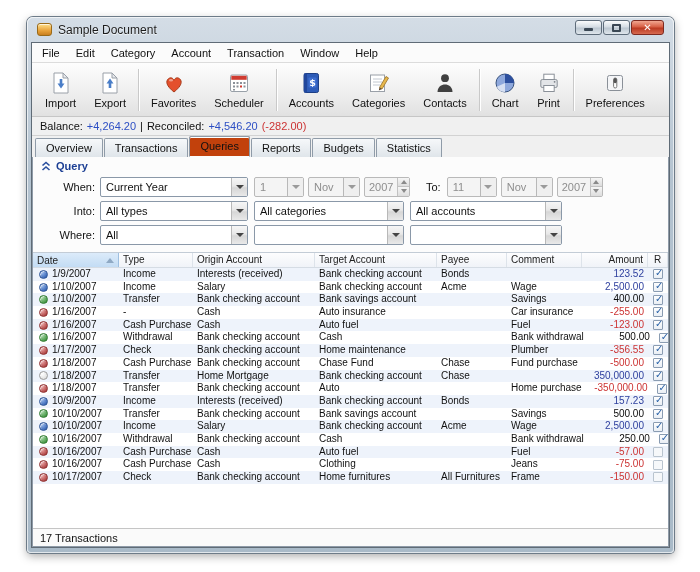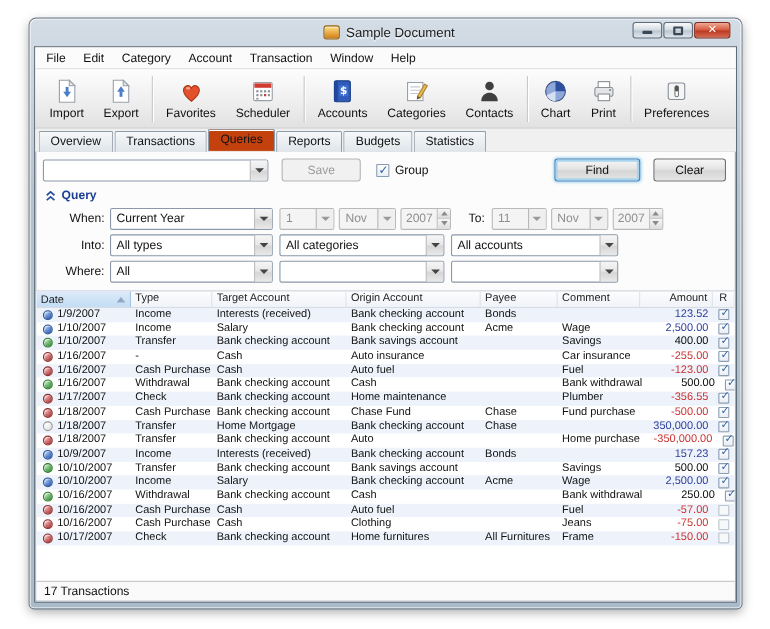--- a/index.html
+++ b/index.html
@@ -5,21 +5,21 @@
   * { margin:0; padding:0; box-sizing:border-box; }
   html,body { width:700px; height:572px; overflow:hidden; background:#fff;
     font-family:"Liberation Sans","DejaVu Sans",sans-serif; }
 
   .window { position:absolute; left:27px; top:17px; width:647px; height:536px;
     border-radius:6px 6px 4px 4px;
     background:linear-gradient(#d4dde6,#b4c3d0 30%,#a9bac8);
     box-shadow:0 0 0 1px #6d7b88, 0 3px 10px rgba(0,0,0,.35), inset 0 0 0 1px rgba(255,255,255,.65);
     padding:0 4px 4px 4px; }
 
-  .titlebar { height:25px; display:flex; align-items:center; padding-left:6px; position:relative;justify-content:center; }
+  .titlebar { height:25px; display:flex; align-items:center; padding-left:6px; position:relative; }
   .app-icon { width:15px; height:13px; border-radius:3px;
     background:linear-gradient(#ffe08a,#e8a23a 60%,#c97f1e); border:1px solid #9a6a18;
     box-shadow:inset 0 1px 0 rgba(255,255,255,.7); margin-right:6px; }
   .title-text { font-size:12px; color:#1c1c1c; text-shadow:0 1px 1px rgba(255,255,255,.8); }
 
   .win-controls { position:absolute; top:3px; right:6px; display:flex; gap:1px; }
   .wc-btn { width:27px; height:15px; border:1px solid #5e6c7a; border-radius:3px;
     background:linear-gradient(#fafbfc,#d5dde4 45%,#bcc7d1 55%,#dfe6ec);
     display:flex; align-items:center; justify-content:center; font-size:9px; color:#333; }
   .wc-btn.close { width:33px; border-color:#7e2a20;
@@ -303,45 +303,40 @@
             <svg viewBox="0 0 24 24">
               <rect x="4.5" y="4.5" width="15" height="15" rx="2" fill="#f4f5f7" stroke="#8a9098"></rect>
               <rect x="10.6" y="7" width="3.2" height="10" rx="1.6" fill="#fff" stroke="#777"></rect>
               <rect x="10.6" y="7" width="3.2" height="5.2" rx="1.6" fill="#555"></rect>
             </svg>
           </span>
           <span class="tb-label">Preferences</span>
         </div>
       </div>
 
+    <div class="balancebar">
+      <span>Balance:</span>
+      <span class="bal-blue">+4,264.20</span>
+      <span>|</span>
+      <span>Reconciled:</span>
+      <span class="bal-blue">+4,546.20</span>
+      <span class="bal-red">(-282.00)</span>
+    </div>
 
     <div class="tabstrip" id="tabstrip">
         <div class="tab">Overview</div>
         <div class="tab">Transactions</div>
         <div class="tab active">Queries</div>
         <div class="tab">Reports</div>
         <div class="tab">Budgets</div>
         <div class="tab">Statistics</div>
       </div>
 
     <div class="tab-panel">
 
-      <div class="qp-row1">
-        <div class="combo saved-combo">
-          <span class="val"></span>
-          <span class="dd"></span>
-        </div>
-        <div class="btn disabled save-btn">Save</div>
-        <div class="group-wrap">
-          <div class="cb checked"></div>
-          <span>Group</span>
-        </div>
-        <div class="btn default find-btn">Find</div>
-        <div class="btn clear-btn">Clear</div>
-      </div>
 
       <div class="qp-section">
         <span class="chev">
           <svg width="10" height="11" viewBox="0 0 10 11">
               <path d="M1.5 4.5 L5 1.5 L8.5 4.5" fill="none" stroke="#2a4f9e" stroke-width="1.6"></path>
               <path d="M1.5 9 L5 6 L8.5 9" fill="none" stroke="#2a4f9e" stroke-width="1.6"></path>
             </svg>
         </span>
         <span class="qp-title">Query</span>
       </div>
@@ -417,22 +412,22 @@
         </div>
       </div>
 
       <div class="table-wrap">
         <div class="grid-row thead" id="thead">
             <div class="th sorted">
               <span>Date</span>
               <span class="sort-arrow"></span>
             </div>
             <div class="th">Type</div>
+            <div class="th">Origin Account</div>
             <div class="th">Target Account</div>
-            <div class="th">Origin Account</div>
             <div class="th">Payee</div>
             <div class="th">Comment</div>
             <div class="th num">Amount</div>
             <div class="th center">R</div>
           </div>
         <div id="tbody">
             <div class="grid-row trow alt">
               <div class="td date">
                 <span class="state-dot state-blue"></span>
                 <span>1/9/2007</span>

